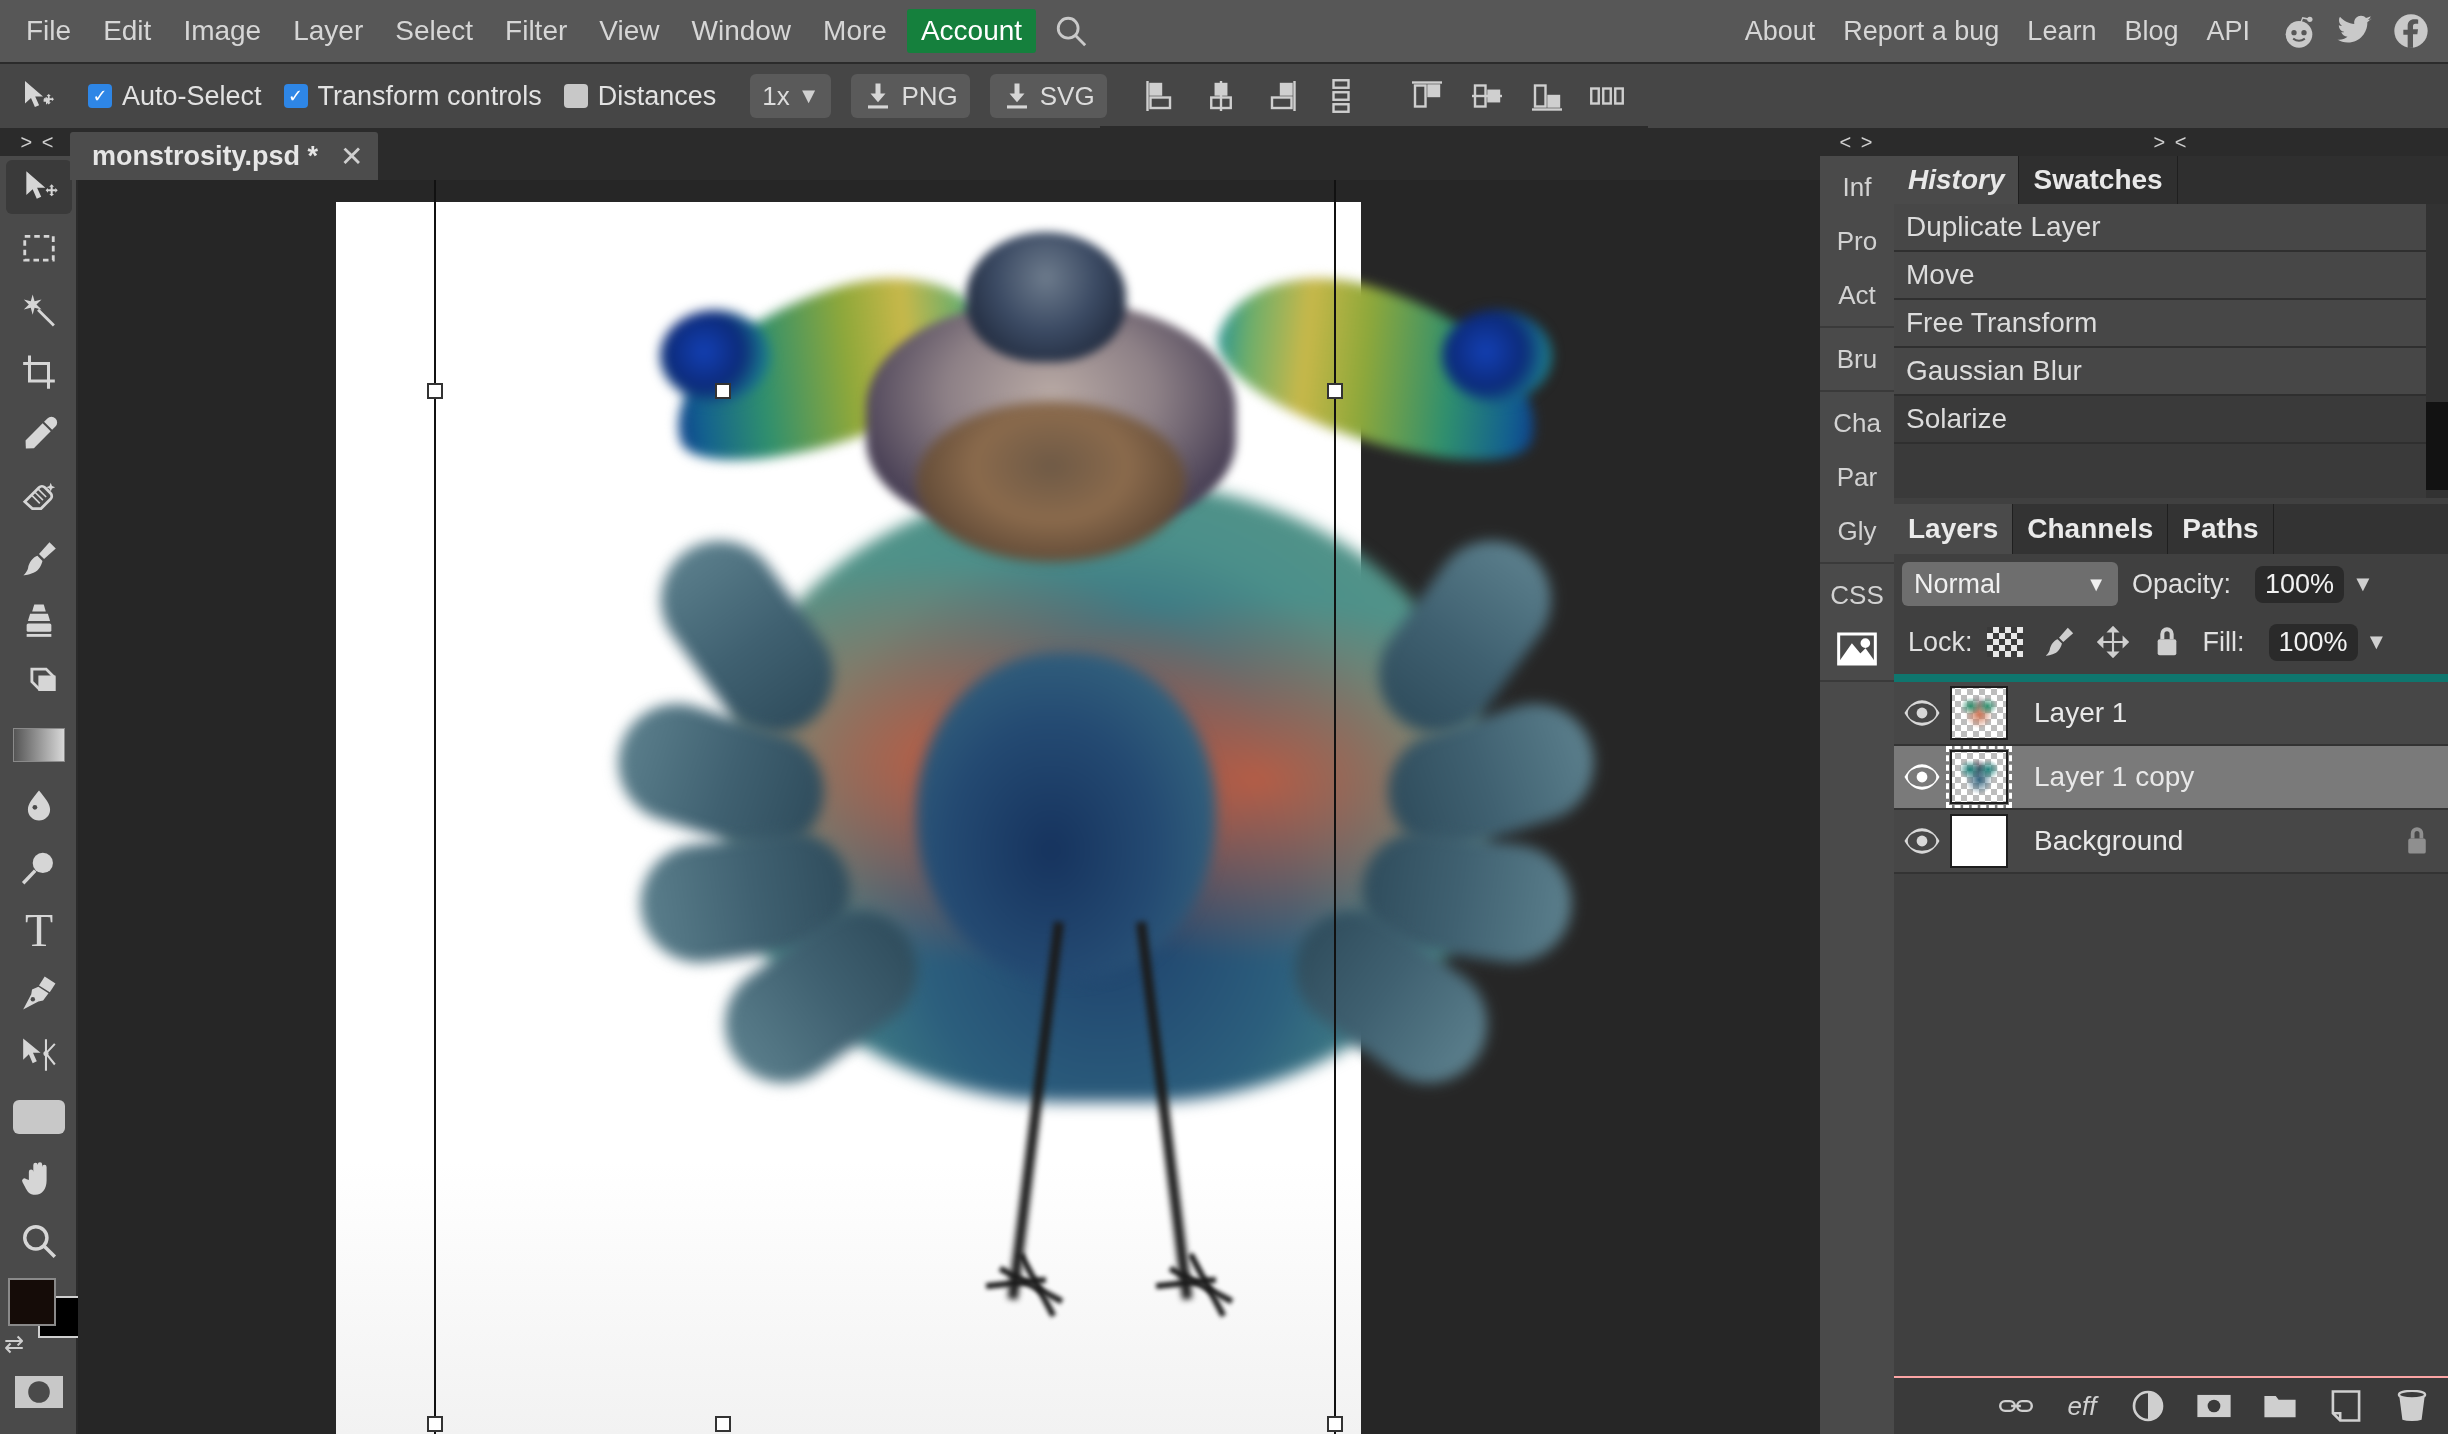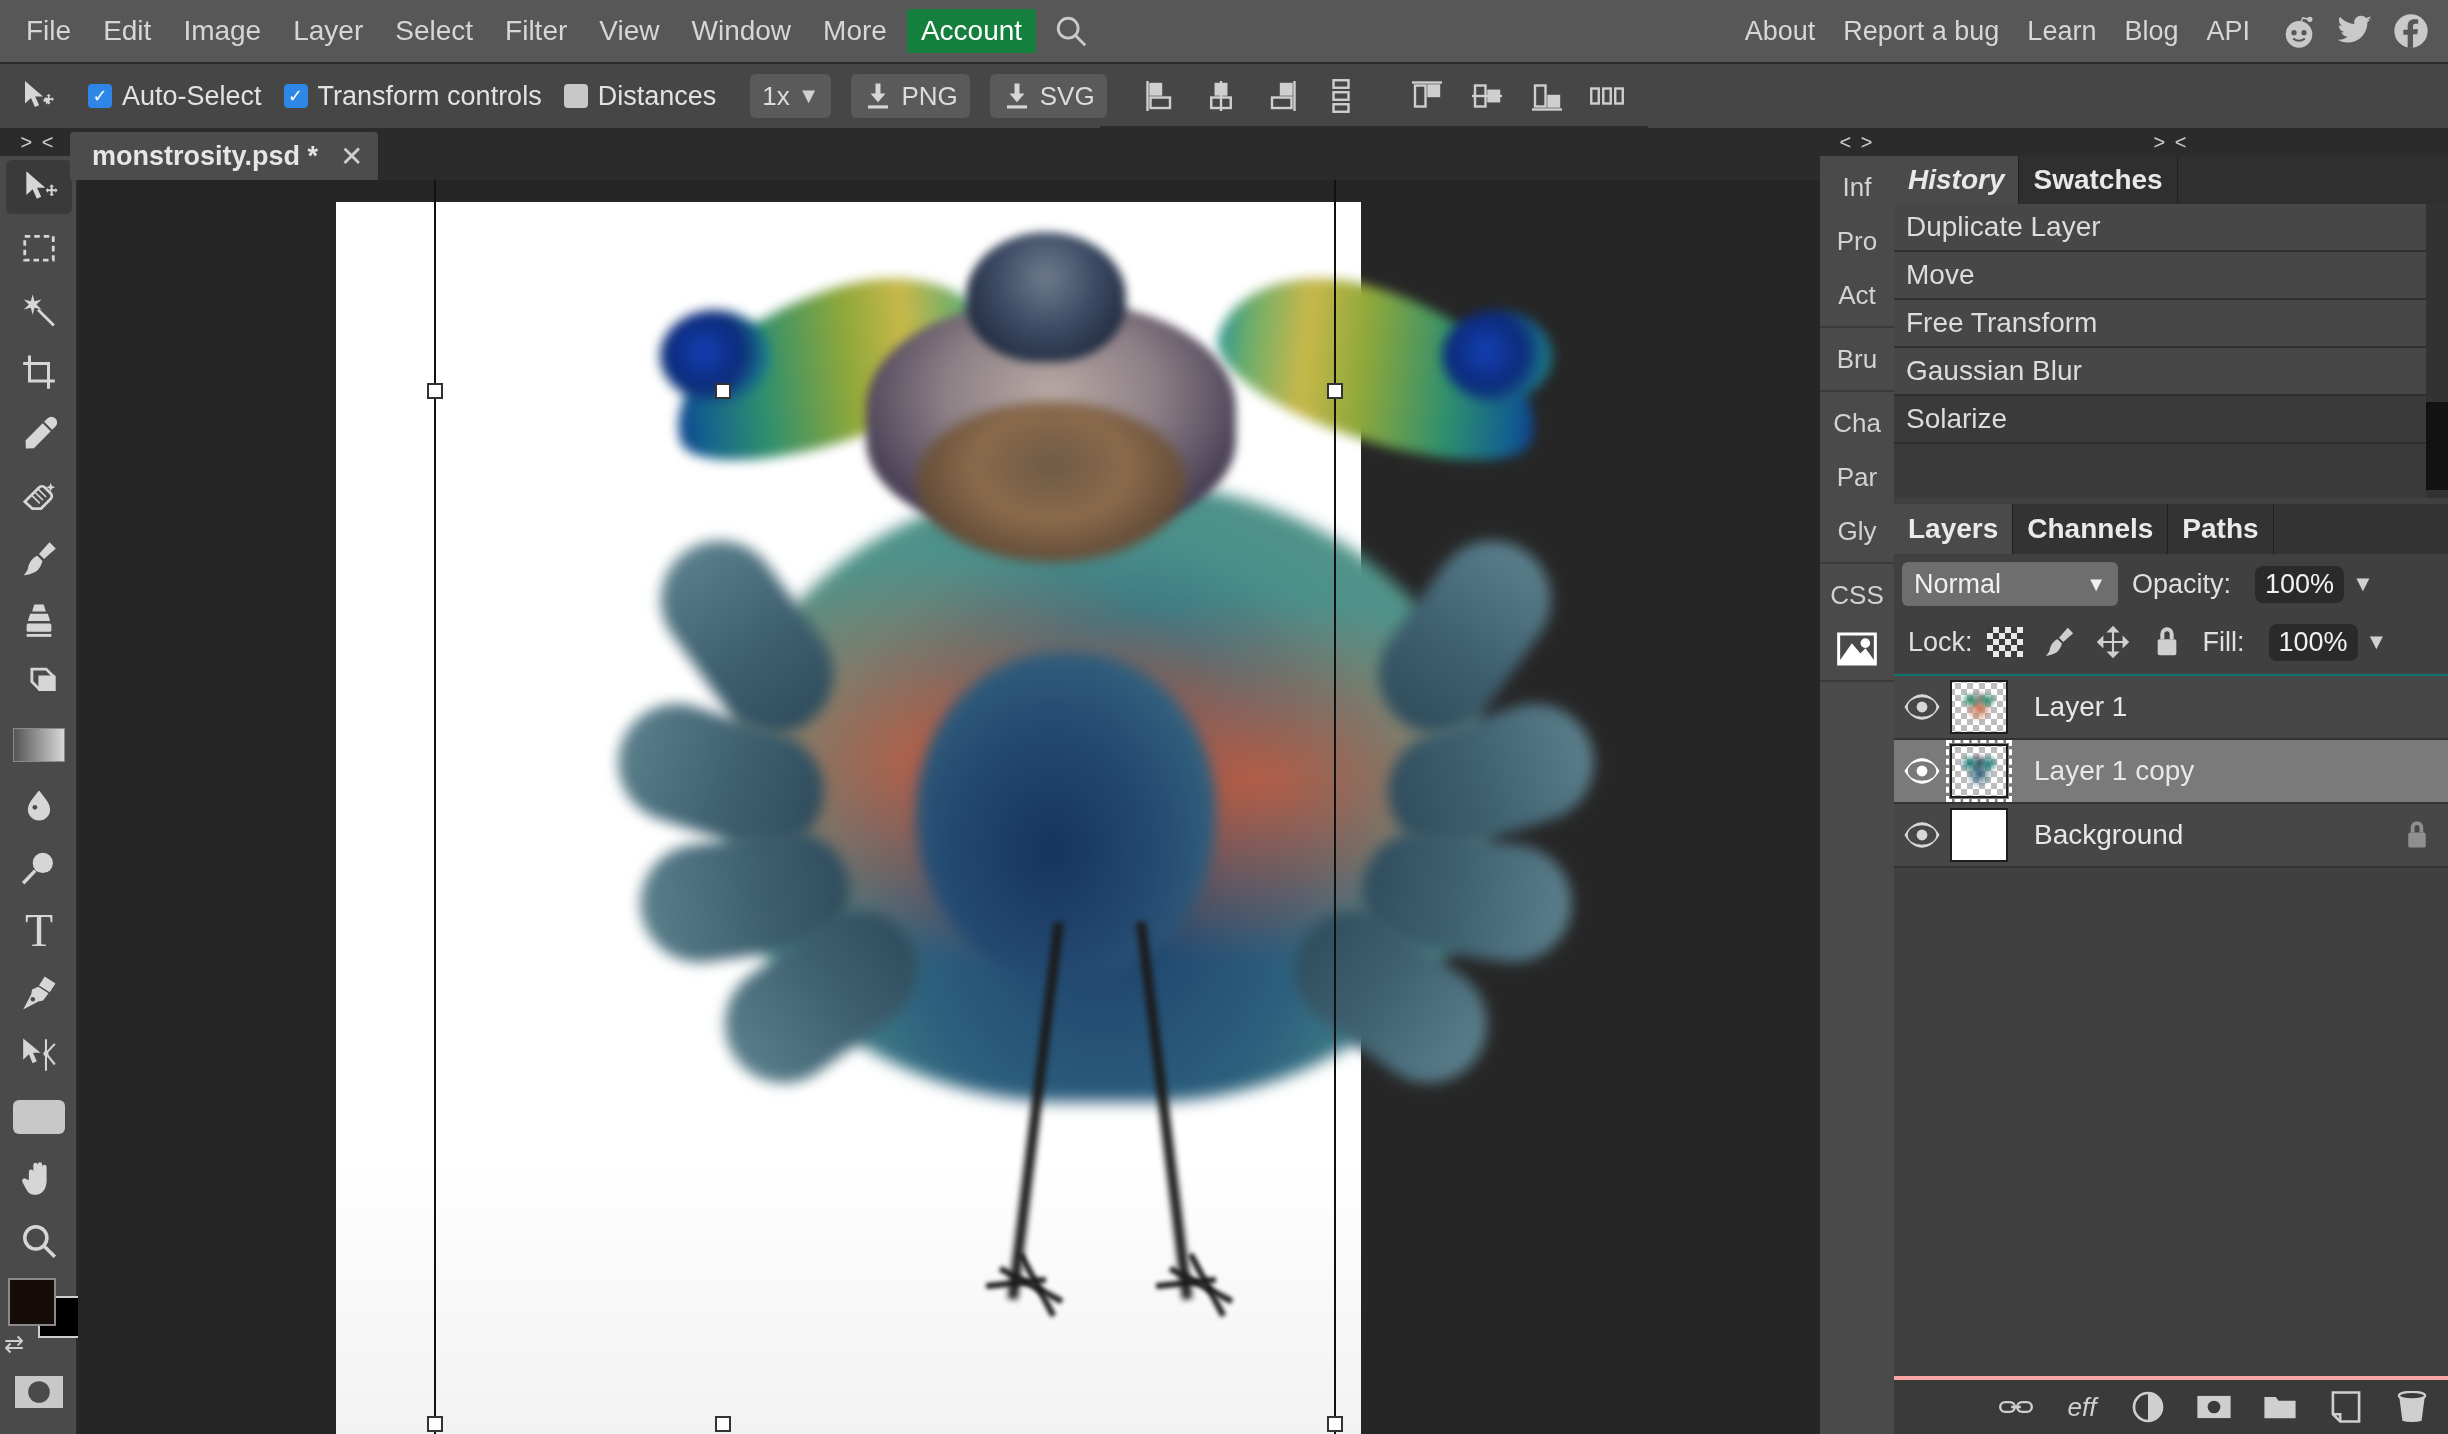--- a/index.html
+++ b/index.html
@@ -199,41 +199,41 @@
   }
   .lbl-inline { font-size:27px; color:#e0e0e0; margin-left:14px; }
   .numfield {
     background:#2a2a2a; border-radius:8px; padding:3px 10px; font-size:27px; color:#f2f2f2;
     margin-left:24px; cursor:text;
   }
   .caret { font-size:22px; color:#d0d0d0; margin-left:8px; cursor:pointer;}
   .lockrow { display:flex; align-items:center; height:56px; padding:0 8px; }
   .lock-icon { width:44px; height:36px; margin-left:10px; display:flex; align-items:center; justify-content:center; cursor:pointer;}
 
-  .layer-list { margin-top:4px; border-top:2px solid #0f766e; }
+  .layer-list { margin-top:4px; border-top:8px solid #0f766e; }
   .layer-row {
     height:64px; display:flex; align-items:center; background:#474747;
     border-bottom:2px solid #333; cursor:pointer; position:relative;
   }
   .layer-row.selected { background:#7a7a7a; }
   .eye { width:56px; display:flex; align-items:center; justify-content:center; cursor:pointer;}
   .thumb {
     width:58px; height:54px; background:
       repeating-conic-gradient(#ffffff 0% 25%, #bdbdbd 0% 50%) 50% / 12px 12px;
     border:2px solid #1d1d1d; position:relative; overflow:hidden;
   }
   .thumb.sel { outline:3px dashed #ffffff; outline-offset:1px; }
   .thumb.white { background:#ffffff; }
   .thumb .mini { position:absolute; inset:8px; }
   .lname { font-size:28px; color:#e8e8e8; margin-left:26px; }
   .locked { position:absolute; right:18px; }
 
   .panel-footer {
     position:absolute; left:0; bottom:0; width:554px; height:58px; background:#3a3a3a;
-    border-top:4px solid #fca5a5; display:flex; align-items:center; justify-content:flex-end; padding-right:16px; gap:26px;
+    border-top:2px solid #fca5a5; display:flex; align-items:center; justify-content:flex-end; padding-right:16px; gap:26px;
   }
   .pf-btn { width:40px; height:40px; display:flex; align-items:center; justify-content:center; cursor:pointer; color:#d0d0d0; font-size:26px;}
   svg { display:block; }
 </style>
 </head>
 <body>
 
 <div class="app">
 
   <div class="menubar">

